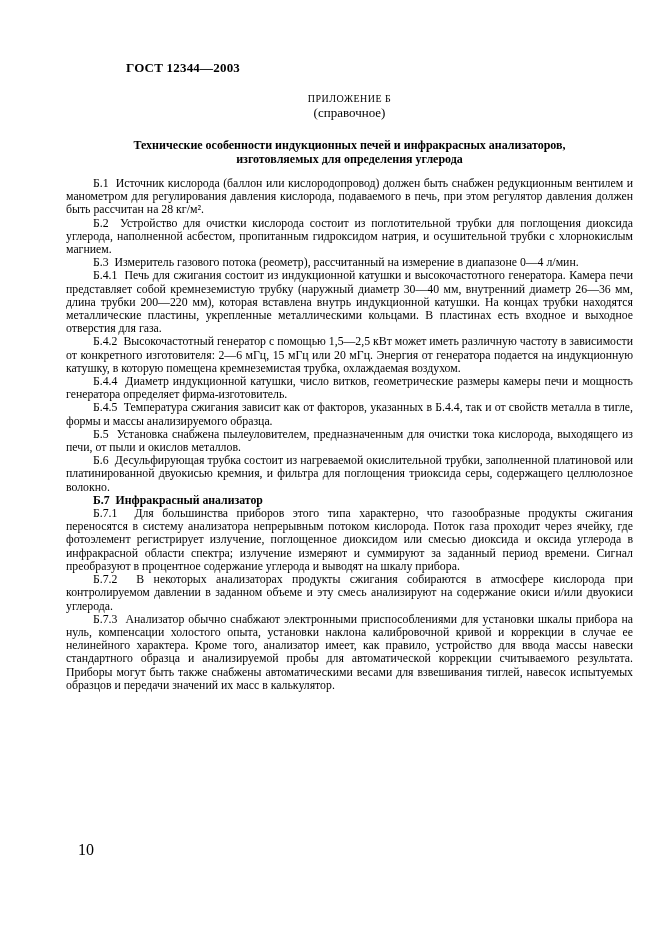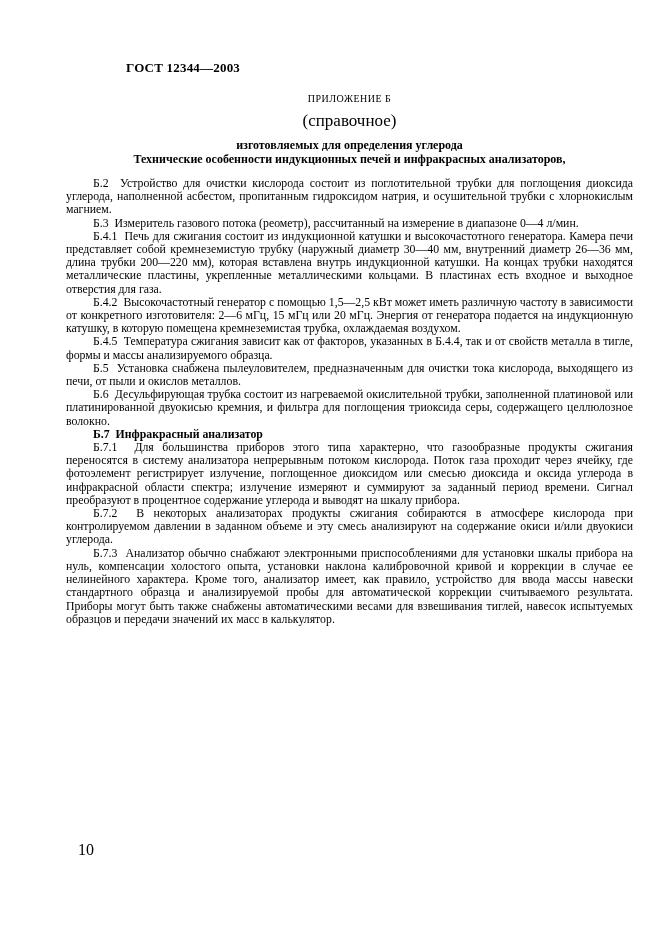--- a/index.html
+++ b/index.html
@@ -29,22 +29,22 @@
     top: 93px;
     left: 66px;
     width: 567px;
     text-align: center;
   }
   .appendix-label {
     font-size: 10px;
     letter-spacing: 0.5px;
   }
   .appendix-note {
-    font-size: 17px;
-    margin-top: 7px;
+    font-size: 13px;
+    margin-top: 1px;
   }
   .doc-title {
     position: absolute;
     top: 139px;
     left: 66px;
     width: 567px;
     text-align: center;
     font-weight: bold;
     font-size: 12px;
     line-height: 13.5px;
@@ -78,29 +78,31 @@
 <body>
 
 <div class="doc-header">ГОСТ 12344—2003</div>
 
 <div class="appendix-block">
   <div class="appendix-label">ПРИЛОЖЕНИЕ Б</div>
   <div class="appendix-note">(справочное)</div>
 </div>
 
 <div class="doc-title">
+  <div>Технические особенности индукционных печей и инфракрасных анализаторов,</div>
   <div>изготовляемых для определения углерода</div>
-  <div>Технические особенности индукционных печей и инфракрасных анализаторов,</div>
 </div>
 
 <div class="content">
+  <p>Б.1 &nbsp;Источник кислорода (баллон или кислородопровод) должен быть снабжен редукционным вентилем и манометром для регулирования давления кислорода, подаваемого в печь, при этом регулятор давления должен быть рассчитан на 28 кг/м².</p>
   <p>Б.2 &nbsp;Устройство для очистки кислорода состоит из поглотительной трубки для поглощения диоксида углерода, наполненной асбестом, пропитанным гидроксидом натрия, и осушительной трубки с хлорнокислым магнием.</p>
   <p>Б.3 &nbsp;Измеритель газового потока (реометр), рассчитанный на измерение в диапазоне 0—4 л/мин.</p>
   <p>Б.4.1 &nbsp;Печь для сжигания состоит из индукционной катушки и высокочастотного генератора. Камера печи представляет собой кремнеземистую трубку (наружный диаметр 30—40 мм, внутренний диаметр 26—36 мм, длина трубки 200—220 мм), которая вставлена внутрь индукционной катушки. На концах трубки находятся металлические пластины, укрепленные металлическими кольцами. В пластинах есть входное и выходное отверстия для газа.</p>
   <p>Б.4.2 &nbsp;Высокочастотный генератор с помощью 1,5—2,5 кВт может иметь различную частоту в зависимости от конкретного изготовителя: 2—6 мГц, 15 мГц или 20 мГц. Энергия от генератора подается на индукционную катушку, в которую помещена кремнеземистая трубка, охлаждаемая воздухом.</p>
+  <p>Б.4.4 &nbsp;Диаметр индукционной катушки, число витков, геометрические размеры камеры печи и мощность генератора определяет фирма-изготовитель.</p>
   <p>Б.4.5 &nbsp;Температура сжигания зависит как от факторов, указанных в Б.4.4, так и от свойств металла в тигле, формы и массы анализируемого образца.</p>
   <p>Б.5 &nbsp;Установка снабжена пылеуловителем, предназначенным для очистки тока кислорода, выходящего из печи, от пыли и окислов металлов.</p>
   <p>Б.6 &nbsp;Десульфирующая трубка состоит из нагреваемой окислительной трубки, заполненной платиновой или платинированной двуокисью кремния, и фильтра для поглощения триоксида серы, содержащего целлюлозное волокно.</p>
   <p class="heading">Б.7 &nbsp;Инфракрасный анализатор</p>
   <p>Б.7.1 &nbsp;Для большинства приборов этого типа характерно, что газообразные продукты сжигания переносятся в систему анализатора непрерывным потоком кислорода. Поток газа проходит через ячейку, где фотоэлемент регистрирует излучение, поглощенное диоксидом или смесью диоксида и оксида углерода в инфракрасной области спектра; излучение измеряют и суммируют за заданный период времени. Сигнал преобразуют в процентное содержание углерода и выводят на шкалу прибора.</p>
   <p>Б.7.2 &nbsp;В некоторых анализаторах продукты сжигания собираются в атмосфере кислорода при контролируемом давлении в заданном объеме и эту смесь анализируют на содержание окиси и/или двуокиси углерода.</p>
   <p>Б.7.3 &nbsp;Анализатор обычно снабжают электронными приспособлениями для установки шкалы прибора на нуль, компенсации холостого опыта, установки наклона калибровочной кривой и коррекции в случае ее нелинейного характера. Кроме того, анализатор имеет, как правило, устройство для ввода массы навески стандартного образца и анализируемой пробы для автоматической коррекции считываемого результата. Приборы могут быть также снабжены автоматическими весами для взвешивания тиглей, навесок испытуемых образцов и передачи значений их масс в калькулятор.</p>
 </div>
 
 <div class="page-number">10</div>

